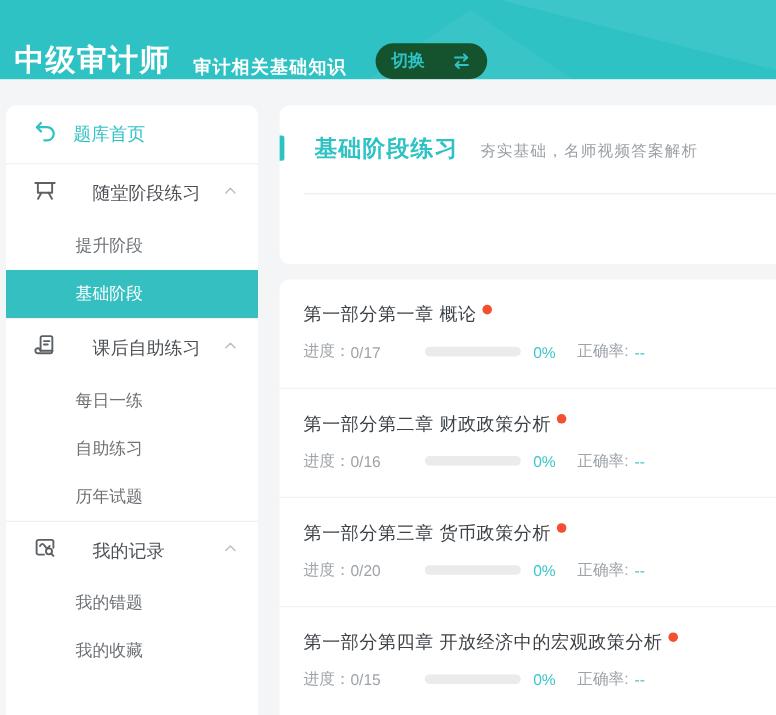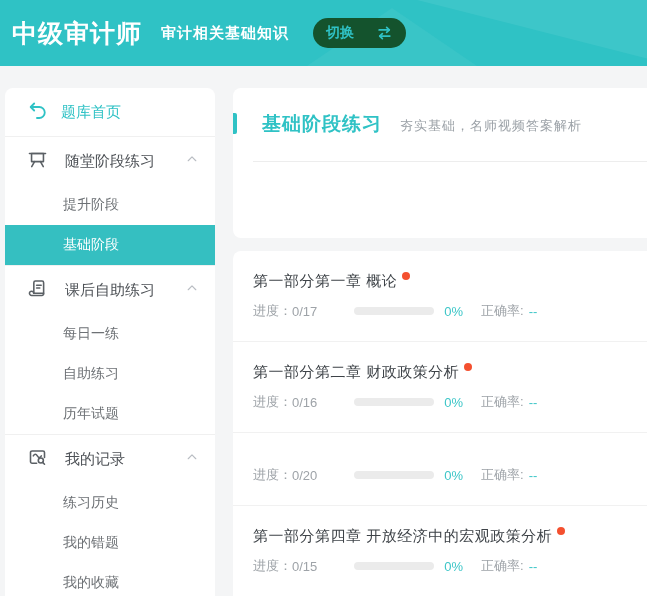--- a/index.html
+++ b/index.html
@@ -5,21 +5,21 @@
   * { margin:0; padding:0; box-sizing:border-box; }
   html,body { width:647px; height:596px; overflow:hidden; }
   body {
     font-family:"Liberation Sans","DejaVu Sans",sans-serif;
     background:#f4f5f6;
     position:relative;
   }
   
   .header {
     position:relative; height:66px; background:#2fc2c5;
-    display:flex; align-items:center; padding:0 12px; overflow:hidden;
+    display:flex; align-items:flex-end; padding:0 12px; overflow:hidden;
   }
   .header .deco1 {
     position:absolute; top:0; right:-30px; width:260px; height:66px;
     background:rgba(255,255,255,0.07);
     clip-path:polygon(100% 0, 0 0, 100% 100%);
   }
   .header .deco2 {
     position:absolute; top:8px; right:170px; width:170px; height:58px;
     background:rgba(255,255,255,0.05);
     clip-path:polygon(0 100%, 50% 0, 100% 100%);
@@ -37,21 +37,21 @@
   
   .page { display:flex; padding:22px 0 0 5px; gap:18px; height:530px; }
 
   
   .sidebar { width:210px; flex-shrink:0; background:#fff; border-radius:8px 8px 0 0; }
   .side-row { display:flex; align-items:center; cursor:pointer; }
   .home-item { height:48px; padding:0 16px 0 22px; color:#2fc2c5; }
   .home-item .lbl { font-size:15px; margin-left:13px; }
   .side-divider { border:none; border-top:1px solid #f0f0f0; }
   .side-section { height:48px; padding:0 16px 0 22px; color:#4d5156; }
-  .side-section .lbl { font-size:15px; margin-left:17px; flex:1; }
+  .side-section .lbl { font-size:15px; margin-left:29px; flex:1; }
   .side-section svg.ico { color:#5b6065; }
   .chev { color:#b9bdc3; }
   .side-sub { height:40px; padding-left:58px; color:#6d7175; font-size:14px; }
   .side-sub.selected { background:#35bfc1; color:#fff; }
 
   
   .main { flex:1; display:flex; flex-direction:column; gap:13px; min-width:0; }
   .card { background:#fff; }
   .card-top { border-radius:8px 0 0 8px; height:151px; }
   .title-row { position:relative; padding:23px 0 0 29px; display:flex; align-items:baseline; }
@@ -175,21 +175,20 @@
         </svg>
       </span>
       <span class="lbl">我的记录</span>
       <span class="chev">
         <svg width="14" height="14" viewBox="0 0 24 24" fill="none" stroke="currentColor" stroke-width="2" stroke-linecap="round" stroke-linejoin="round">
             <path d="M5.5 15 L12 8.5 L18.5 15"></path>
           </svg>
       </span>
     </div>
 
-    <div class="side-row side-sub">练习历史</div>
     <div class="side-row side-sub">我的错题</div>
     <div class="side-row side-sub">我的收藏</div>
   </nav>
 
   <main class="main">
 
     <section class="card card-top">
       <div class="title-row">
         <span class="accent-bar"></span>
         <h1 class="sec-title">基础阶段练习</h1>
@@ -224,20 +223,24 @@
           <span class="stat-label">进度：</span>
             <span class="stat-value">0/16</span>
           <span class="progress-track"><span class="progress-fill"></span></span>
           <span class="percent">0%</span>
           <span class="stat-label acc-label">正确率:</span>
             <span class="acc-value">--</span>
         </div>
       </div>
 
       <div class="chapter">
+        <div class="ch-title-row">
+          <span class="ch-title">第一部分第三章 货币政策分析</span>
+          <span class="ch-dot"></span>
+        </div>
         <div class="ch-stats">
           <span class="stat-label">进度：</span>
             <span class="stat-value">0/20</span>
           <span class="progress-track"><span class="progress-fill"></span></span>
           <span class="percent">0%</span>
           <span class="stat-label acc-label">正确率:</span>
             <span class="acc-value">--</span>
         </div>
       </div>
 

